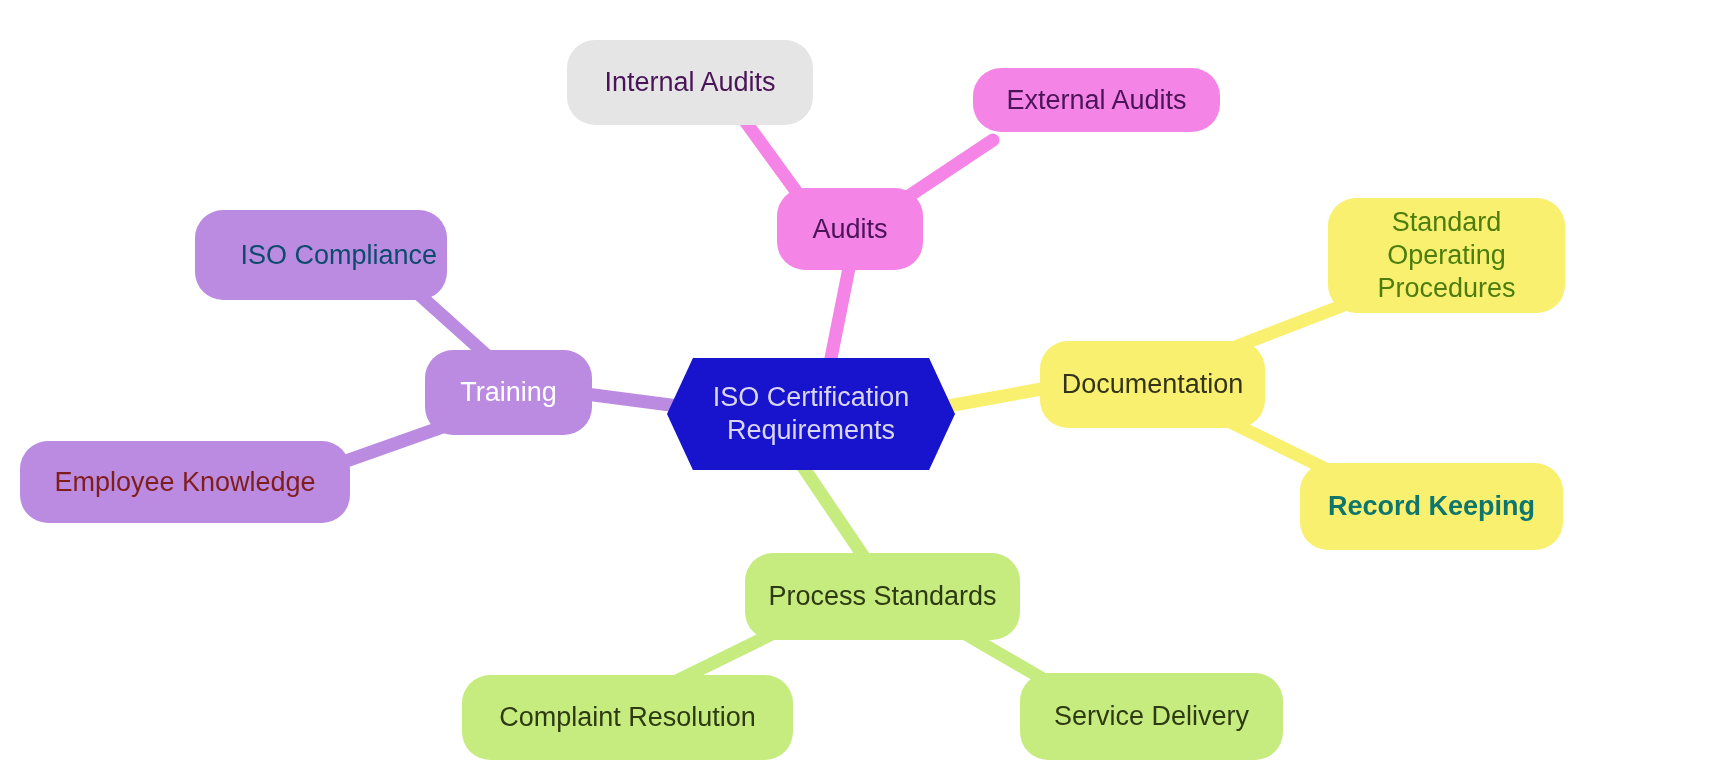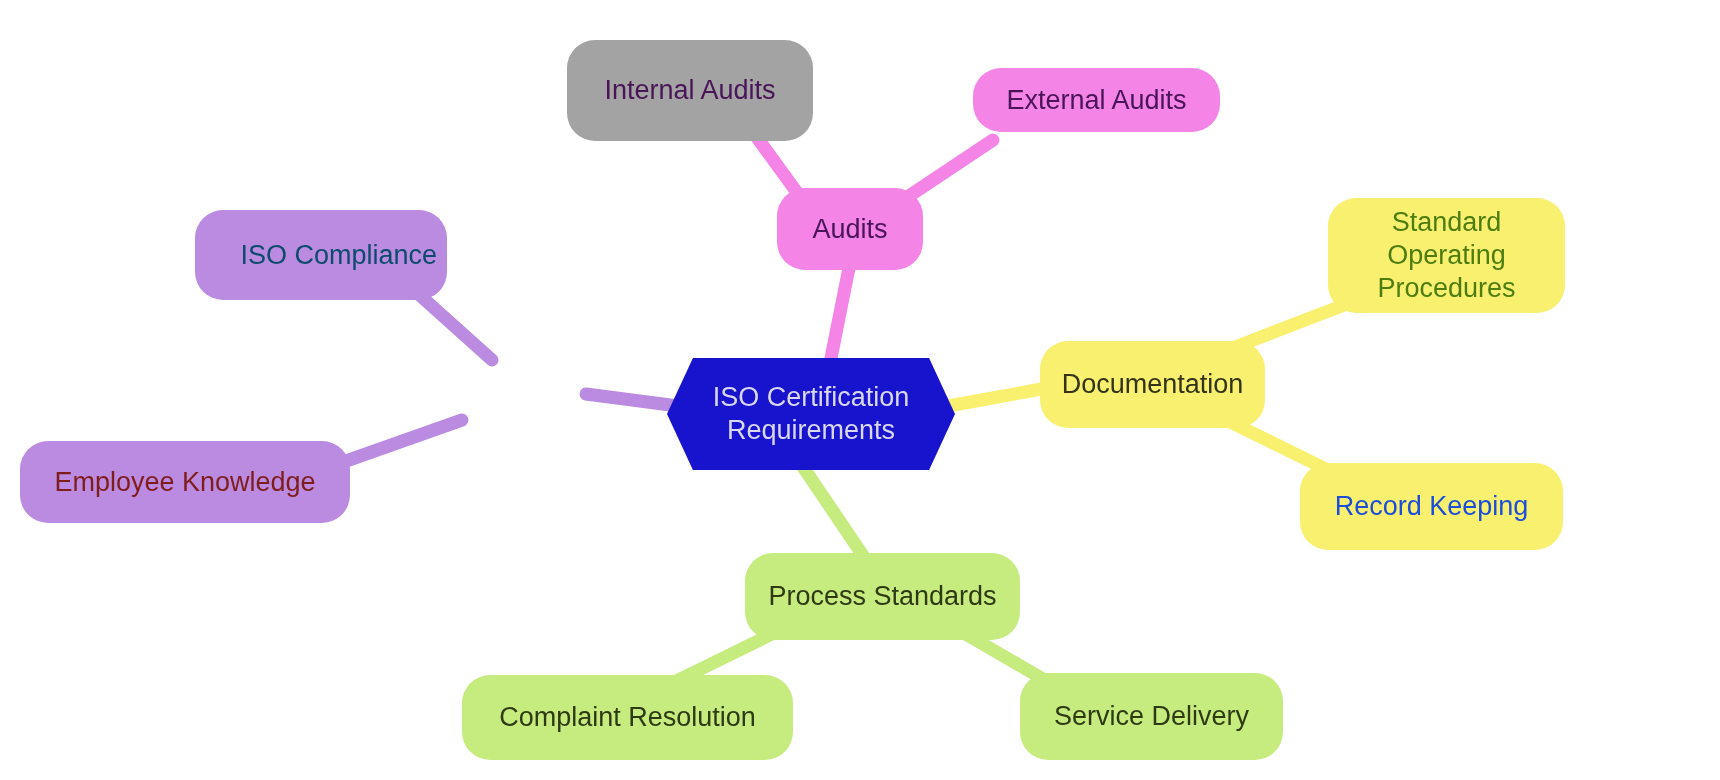--- a/index.html
+++ b/index.html
@@ -72,37 +72,40 @@
     <line x1="962" y1="632" x2="1062" y2="690" style="stroke: rgb(198, 236, 128);"></line>
   </svg>
 
   <div class="node node-root" style="left: 667px; top: 358px; width: 288px; height: 112px; background-color: rgb(24, 19, 204);">
     <span style="color: rgb(217, 215, 242);">ISO Certification Requirements</span>
   </div>
 
   <div class="node" style="left: 777px; top: 188px; width: 146px; height: 82px; background-color: rgb(245, 132, 231);">
     <span style="color: rgb(74, 20, 88);">Audits</span>
   </div>
-  <div class="node" style="left: 567px; top: 40px; width: 246px; height: 101px; background-color: #a3a3a3;">
+  <div class="node" style="left: 567px; top: 40px; width: 246px; height: 85px; background-color: #e5e5e5;">
     <span style="color: rgb(74, 20, 88);">Internal Audits</span>
   </div>
   <div class="node" style="left: 973px; top: 68px; width: 247px; height: 64px; background-color: rgb(245, 132, 231);">
     <span style="color: rgb(74, 20, 88);">External Audits</span>
   </div>
 
   <div class="node" style="left: 1040px; top: 341px; width: 225px; height: 87px; background-color: rgb(248, 240, 110);">
     <span style="color: rgb(51, 51, 26);">Documentation</span>
   </div>
   <div class="node" style="left: 1328px; top: 198px; width: 237px; height: 115px; background-color: rgb(248, 240, 110);">
     <span style="color: #4d7c0f;">Standard Operating Procedures</span>
   </div>
   <div class="node" style="left: 1300px; top: 463px; width: 263px; height: 87px; background-color: rgb(248, 240, 110);">
-    <span style="color: #1d4ed8;">Record Keeping</span>
+    <span style="color: #0f766e; font-weight: bold;">Record Keeping</span>
   </div>
 
+  <div class="node" style="left: 425px; top: 350px; width: 167px; height: 85px; background-color: rgb(186, 139, 224);">
+    <span style="color: rgb(255, 255, 255);">Training</span>
+  </div>
   <div class="node" style="left: 195px; top: 210px; width: 252px; height: 90px; background-color: rgb(186, 139, 224);">
     <span style="color: #0c4a6e; text-align: right;">ISO Compliance</span>
   </div>
   <div class="node" style="left: 20px; top: 441px; width: 330px; height: 82px; background-color: rgb(186, 139, 224);">
     <span style="color: #7f1d1d;">Employee Knowledge</span>
   </div>
 
   <div class="node" style="left: 745px; top: 553px; width: 275px; height: 87px; background-color: rgb(198, 236, 128);">
     <span style="color: rgb(45, 58, 18);">Process Standards</span>
   </div>

